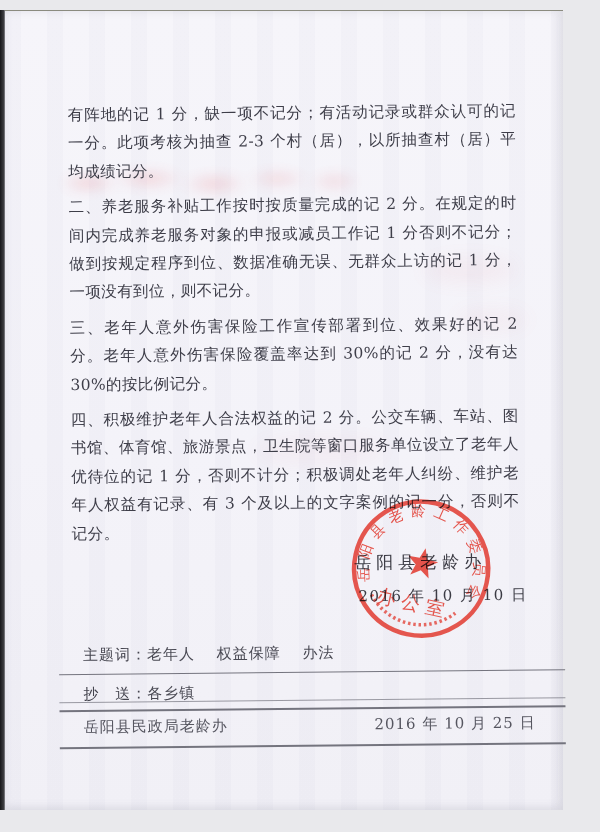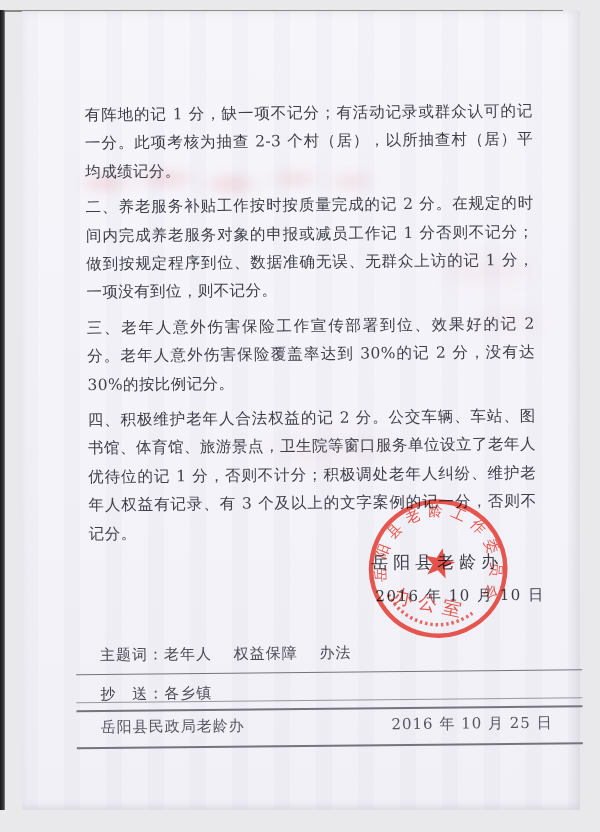--- a/index.html
+++ b/index.html
@@ -3,21 +3,21 @@
 <meta charset="utf-8">
 <style>
   html,body{margin:0;padding:0;}
   body{
     width:600px;height:832px;position:relative;overflow:hidden;
     background:#e9e9ec;
     font-family:"DejaVu Serif","Liberation Serif",serif;
   }
   
   .page{
-    position:absolute;left:22px;top:11px;width:558px;height:799px;
+    position:absolute;left:5px;top:11px;width:558px;height:799px;
     background:linear-gradient(180deg,#f6f5fa 0%,#f4f3f9 55%,#f1f0f6 100%);
     box-shadow:inset -5px 0 10px rgba(120,120,135,.12), inset 0 -4px 8px rgba(120,120,135,.08);
   }
   .page .banding{
     position:absolute;inset:0;pointer-events:none;
     background:repeating-linear-gradient(90deg,rgba(130,130,170,.035) 0 16px,rgba(130,130,170,0) 16px 42px);
   }
   .edge-left{
     position:absolute;left:0;top:10px;width:5px;height:800px;
     background:linear-gradient(90deg,#17171a 0%,#3c3c40 70%,#8a8a90 100%);

